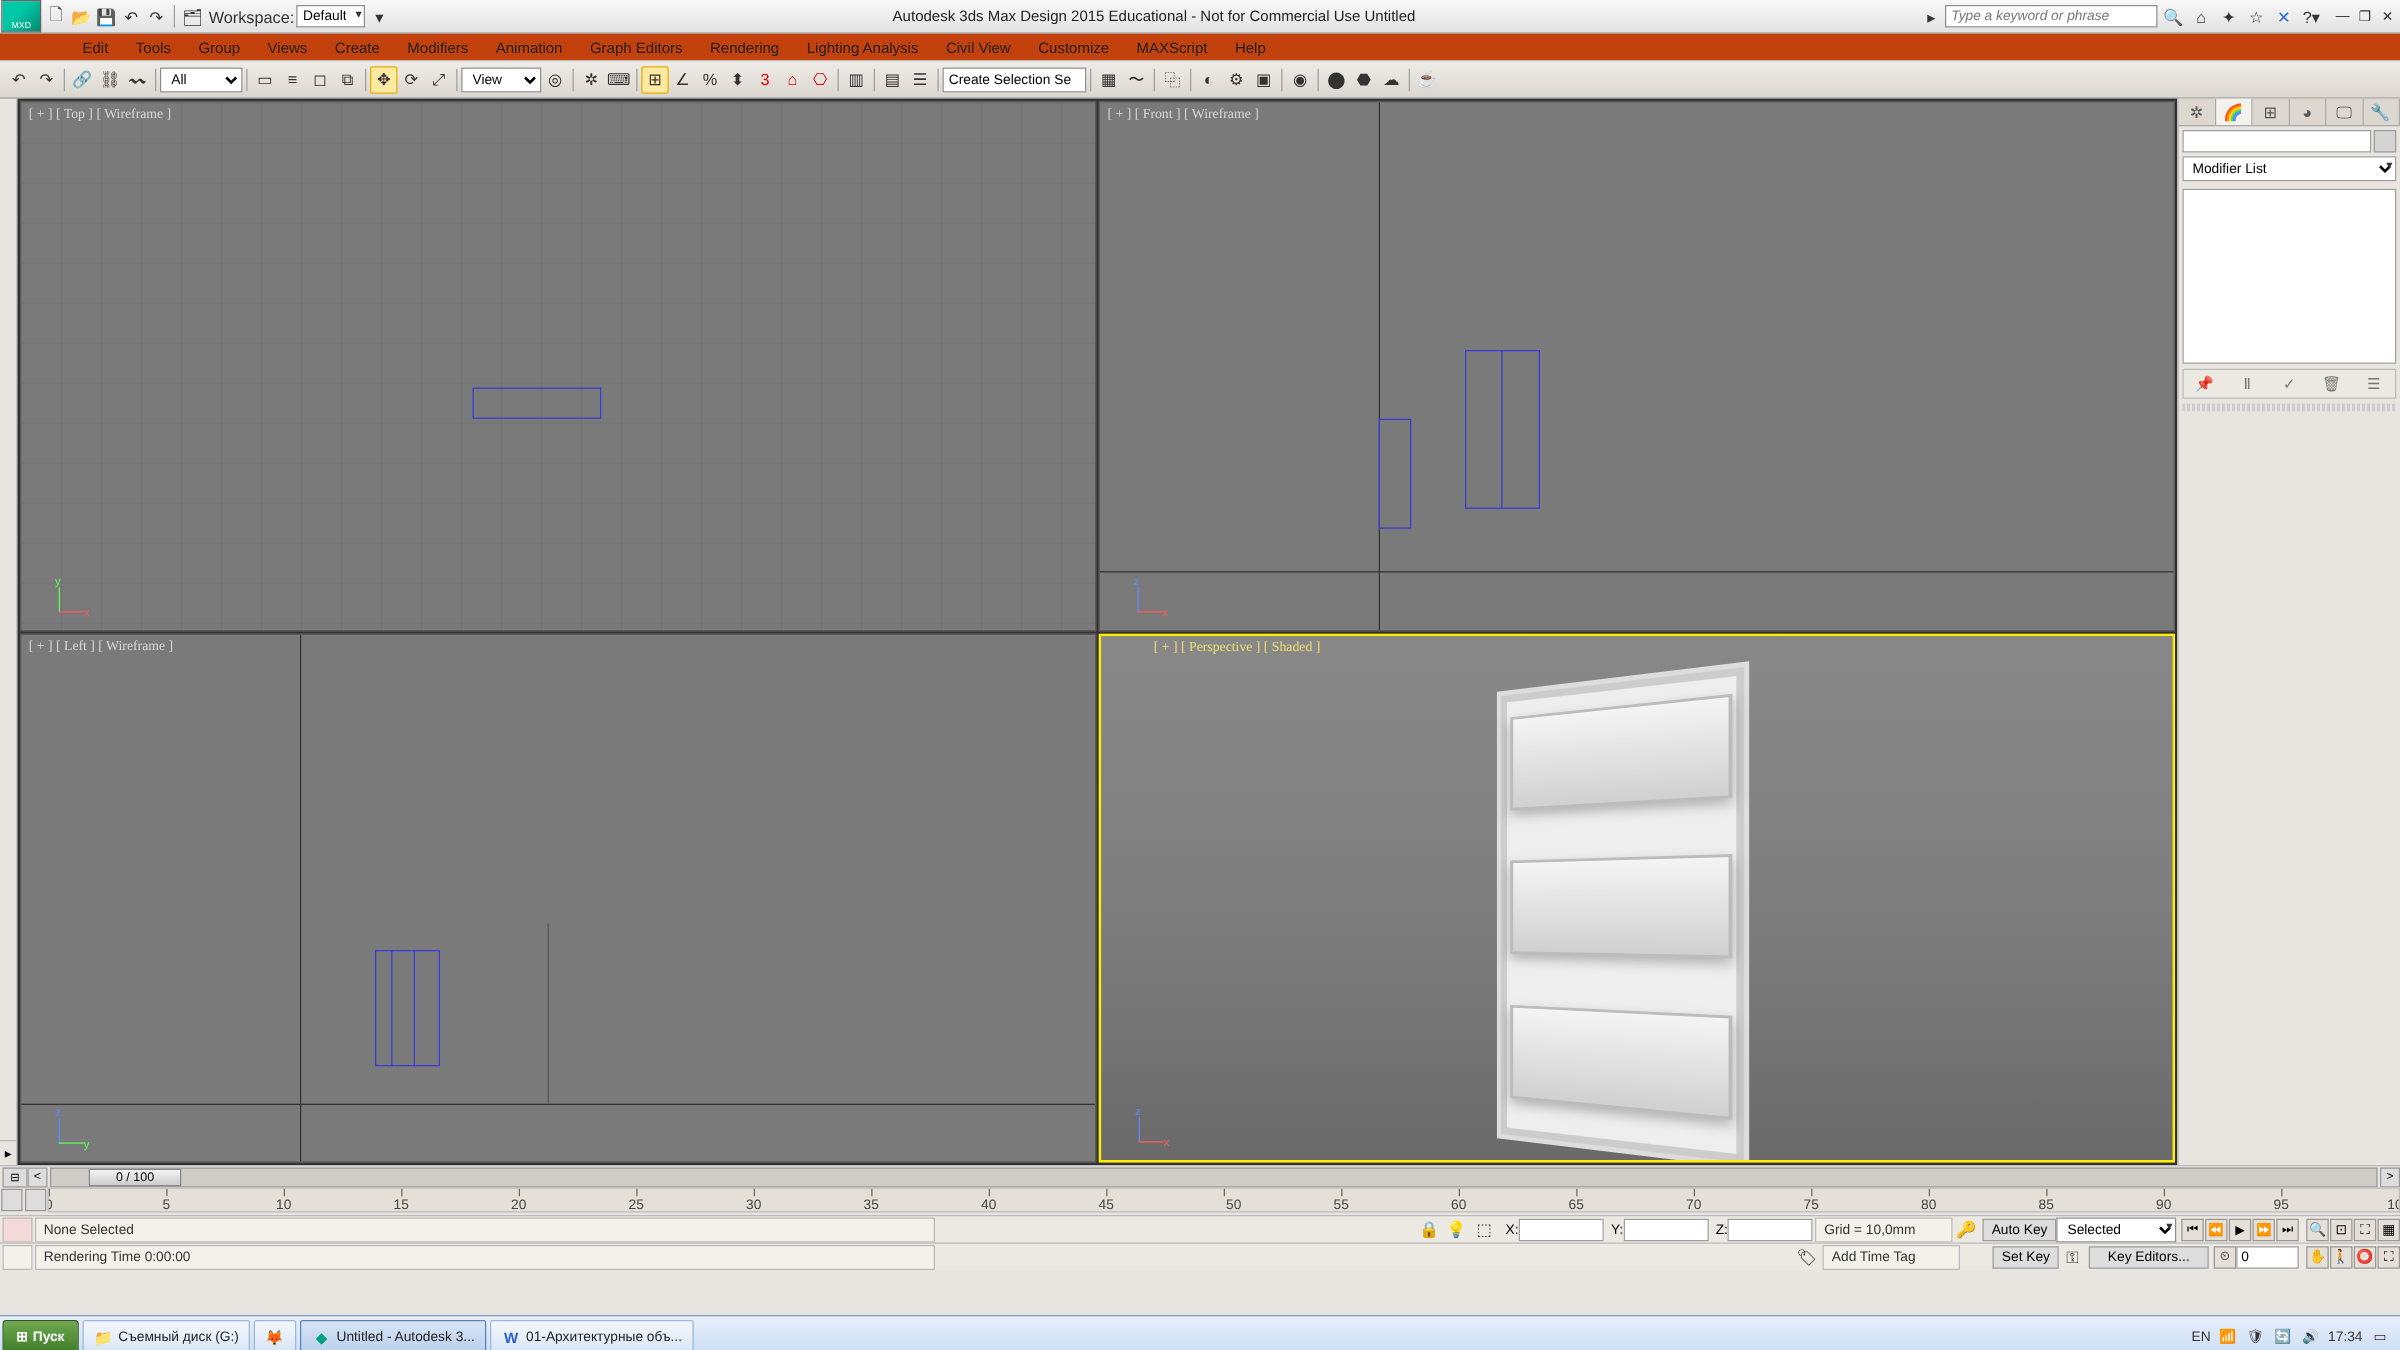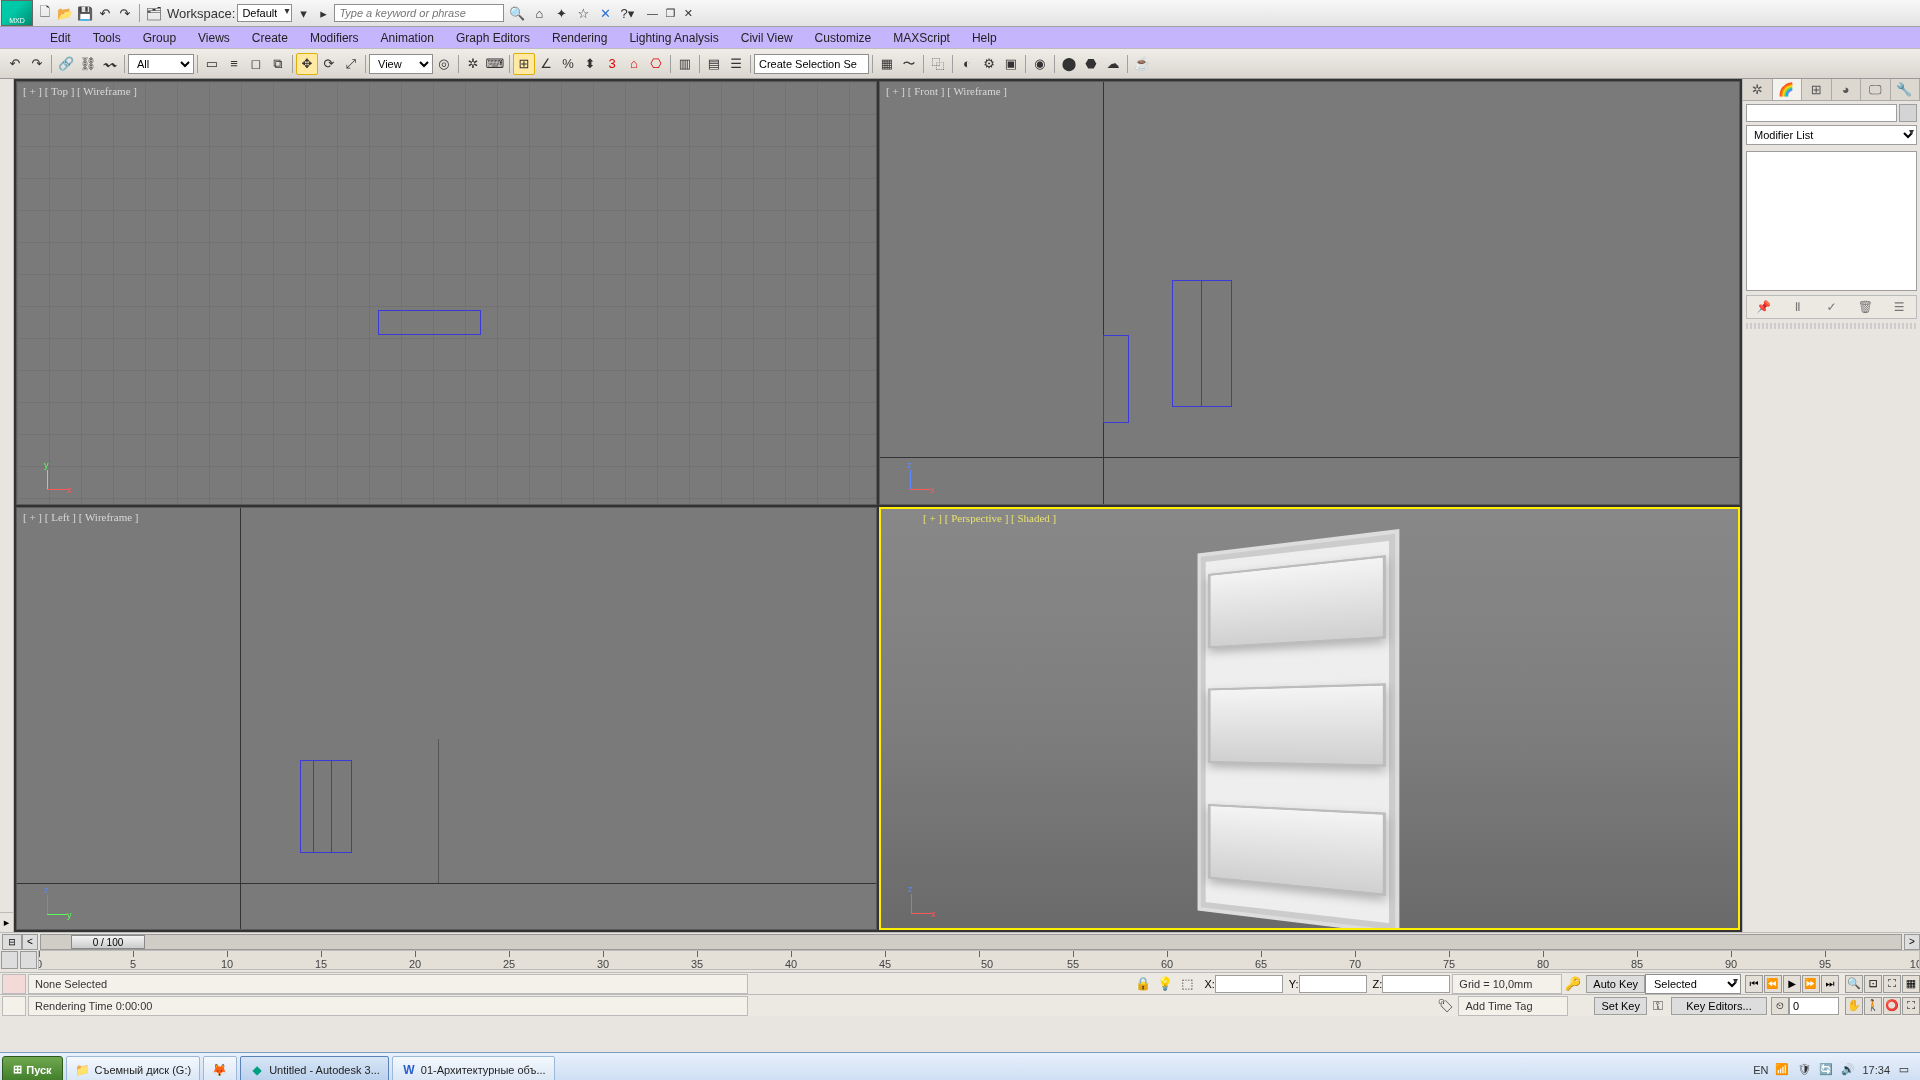--- a/index.html
+++ b/index.html
@@ -10,21 +10,21 @@
 .qat .ico,.tb-btn{width:18px;height:18px;border:1px solid transparent;display:flex;align-items:center;justify-content:center;color:#333;border-radius:2px;}
 .qat .sep,.tb-sep{width:1px;height:18px;background:#a0a0a0;margin:0 3px;}
 .ws-label{font-size:13px;color:#333;margin-left:2px;}
 .ws-sel{height:18px;border:1px solid #8e8e8e;background:#fff;font-size:11px;padding:0 14px 0 4px;appearance:none;position:relative;}
 .ws-wrap{position:relative;display:inline-block;}
 .ws-wrap::after{content:"▾";position:absolute;right:3px;top:1px;font-size:10px;pointer-events:none;color:#333;}
 .title-text{flex:1;text-align:center;font-size:12px;color:#222;font-weight:normal;}
 .search-box{height:18px;width:170px;border:1px solid #8e8e8e;background:#fff;font-style:italic;color:#888;padding:0 4px;margin-right:2px;}
 .win-ctrl{display:flex;gap:2px;margin-left:6px;margin-right:2px;}
 .win-ctrl span{width:16px;height:14px;display:flex;align-items:center;justify-content:center;font-size:11px;color:#333;}
-.menubar{height:22px;background:#c4b5fd;display:flex;align-items:center;padding-left:40px;gap:2px;border-bottom:1px solid #bbb;}
+.menubar{height:22px;background:#c2410c;display:flex;align-items:center;padding-left:56px;gap:2px;border-bottom:1px solid #bbb;}
 .menubar span{padding:2px 10px;font-size:12px;color:#222;}
 .toolbar{height:30px;background:linear-gradient(#f0ede8,#dad6cf);display:flex;align-items:center;padding:0 4px;border-bottom:1px solid #999;}
 .tb-btn{width:22px;height:22px;font-size:13px;}
 .tb-btn.active{background:#ffe9a3;border-color:#e0b000;}
 .tb-sel{height:20px;border:1px solid #8e8e8e;background:#fff;font-size:11px;padding:0 4px;}
 .tb-text{height:20px;border:1px solid #8e8e8e;background:#fff;font-size:11px;padding:0 4px;width:115px;}
 .main{display:flex;height:853px;}
 .left-strip{width:14px;background:#e8e5e0;border-right:1px solid #bbb;display:flex;flex-direction:column;justify-content:flex-end;}
 .left-strip .tab{height:20px;border-top:1px solid #bbb;display:flex;align-items:center;justify-content:center;}
 .viewports{flex:1;display:grid;grid-template-columns:1fr 1fr;grid-template-rows:1fr 1fr;gap:2px;padding:2px;background:#333;}
@@ -104,20 +104,21 @@
     <div class="ico tb-btn">📂</div>
     <div class="ico tb-btn">💾</div>
     <div class="ico tb-btn">↶</div>
     <div class="ico tb-btn">↷</div>
     <div class="sep"></div>
     <div class="ico tb-btn">🗂</div>
     <span class="ws-label">Workspace:</span>
     <span class="ws-wrap"><select class="ws-sel"><option>Default</option></select></span>
     <div class="ico tb-btn">▾</div>
   </div>
+  <div class="title-text">Autodesk 3ds Max Design 2015  Educational - Not for Commercial Use   Untitled</div>
   <div class="ico tb-btn">▸</div>
   <input class="search-box" placeholder="Type a keyword or phrase" style="">
   <div class="ico tb-btn">🔍</div>
   <div class="ico tb-btn">⌂</div>
   <div class="ico tb-btn">✦</div>
   <div class="ico tb-btn">☆</div>
   <div class="ico tb-btn" style="color:#2a6fd6;">✕</div>
   <div class="ico tb-btn">?▾</div>
   <div class="win-ctrl">
     <span>—</span>

